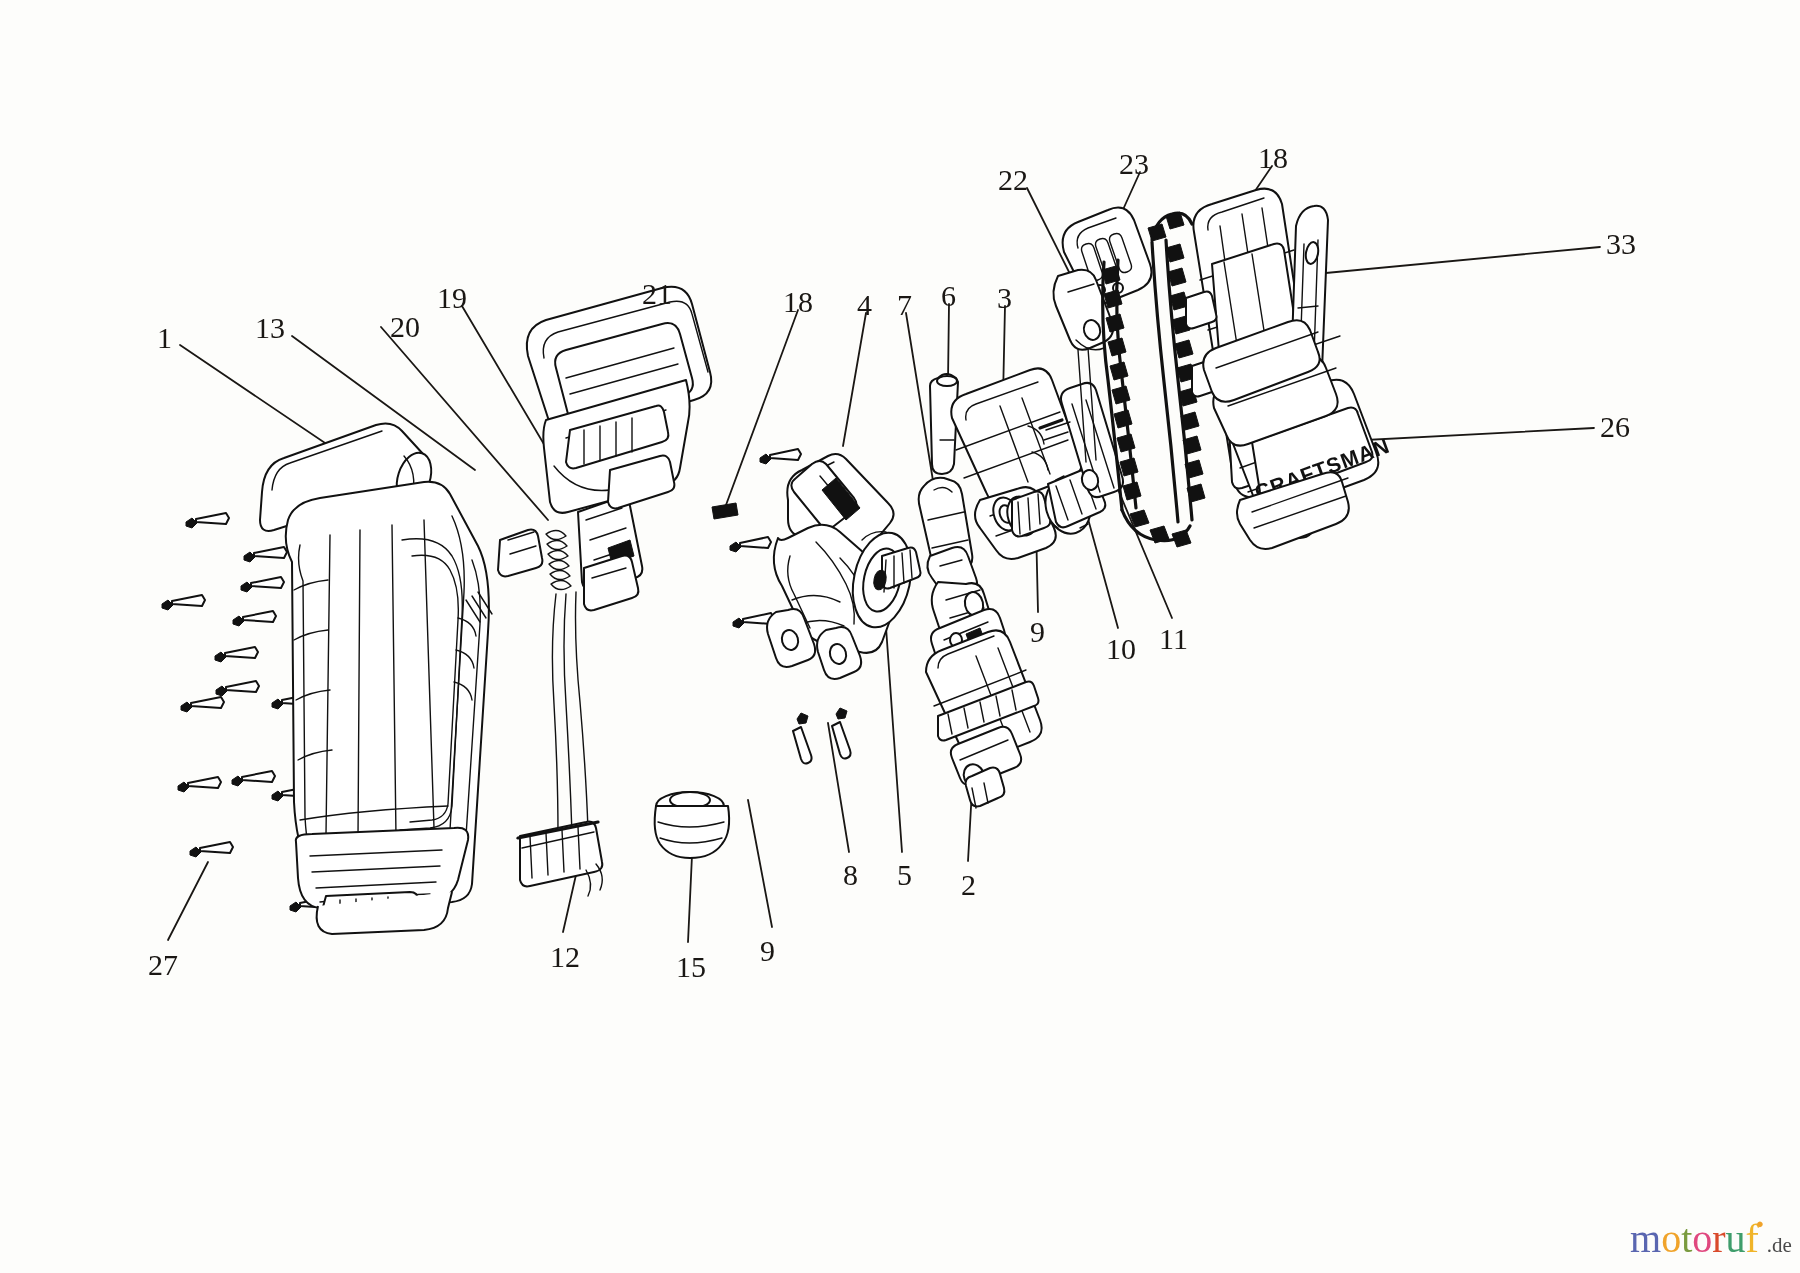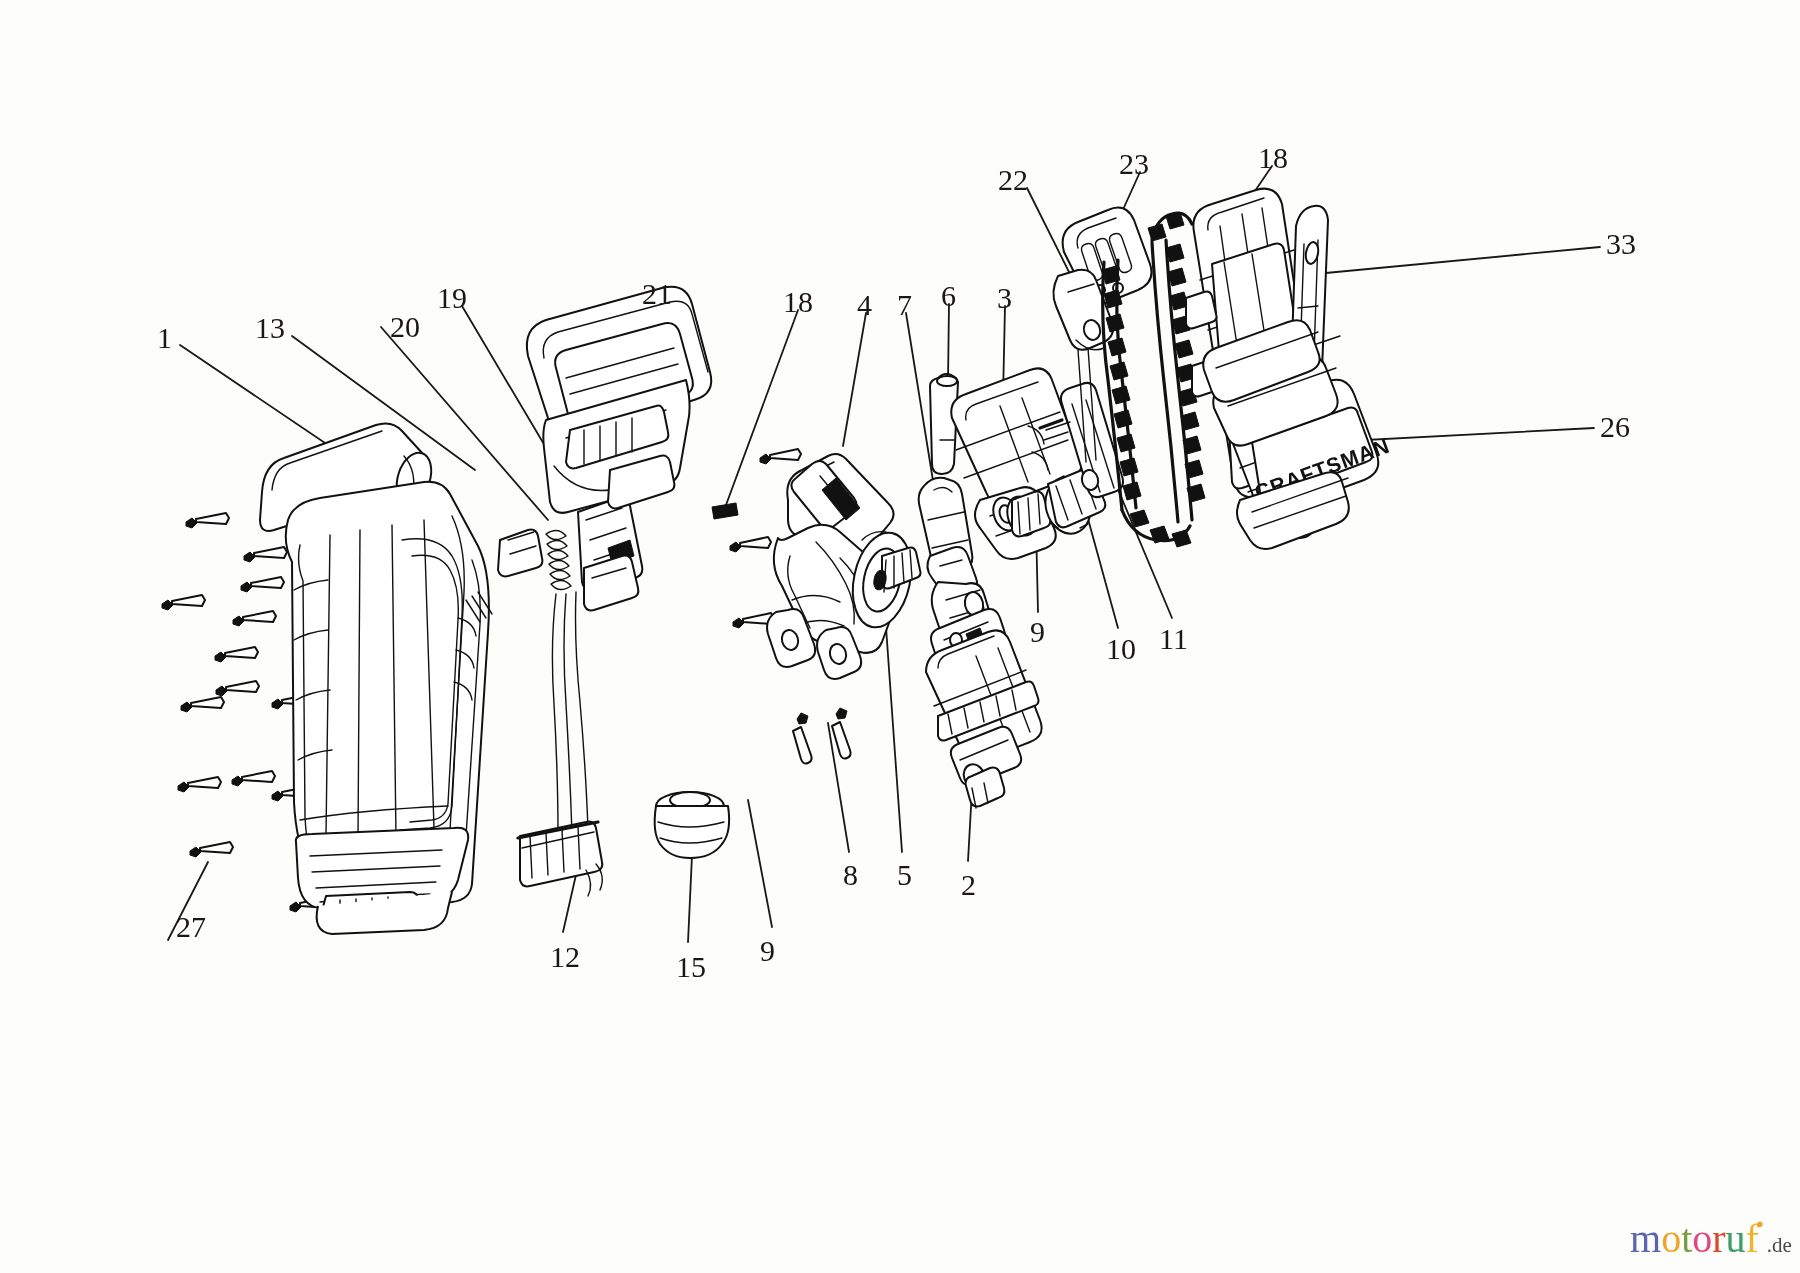--- a/index.html
+++ b/index.html
@@ -565,19 +565,19 @@
   <div class="callout" style="left:1600px;top:412px;">26</div>
   <div class="callout" style="left:1030px;top:617px;">9</div>
   <div class="callout" style="left:1106px;top:634px;text-align:right;">10</div>
   <div class="callout" style="left:1159px;top:624px;">11</div>
   <div class="callout" style="left:843px;top:860px;">8</div>
   <div class="callout" style="left:897px;top:860px;">5</div>
   <div class="callout" style="left:961px;top:870px;">2</div>
   <div class="callout" style="left:760px;top:936px;">9</div>
   <div class="callout" style="left:676px;top:952px;text-align:right;">15</div>
   <div class="callout" style="left:550px;top:942px;">12</div>
-  <div class="callout" style="left:148px;top:912px;margin-left:28px;">27</div>
+  <div class="callout" style="left:148px;top:950px;">27</div>
 
   <div id="watermark">
     <span class="l" style="color: rgb(90, 102, 176);">m</span><span class="l" style="color: rgb(240, 163, 42);">o</span><span class="l" style="color: rgb(122, 155, 63);">t</span><span class="l" style="color: rgb(224, 72, 127);">o</span><span class="l" style="color: rgb(217, 74, 43);">r</span><span class="l" style="color: rgb(63, 157, 107);">u</span><span class="l" style="color: rgb(240, 180, 41);">f</span><span class="dot" style="color: rgb(240, 163, 42);">●</span><span class="suffix" style="color: rgb(74, 74, 74);">.de</span>
   </div>
 
 </div>
 
 </body></html>

